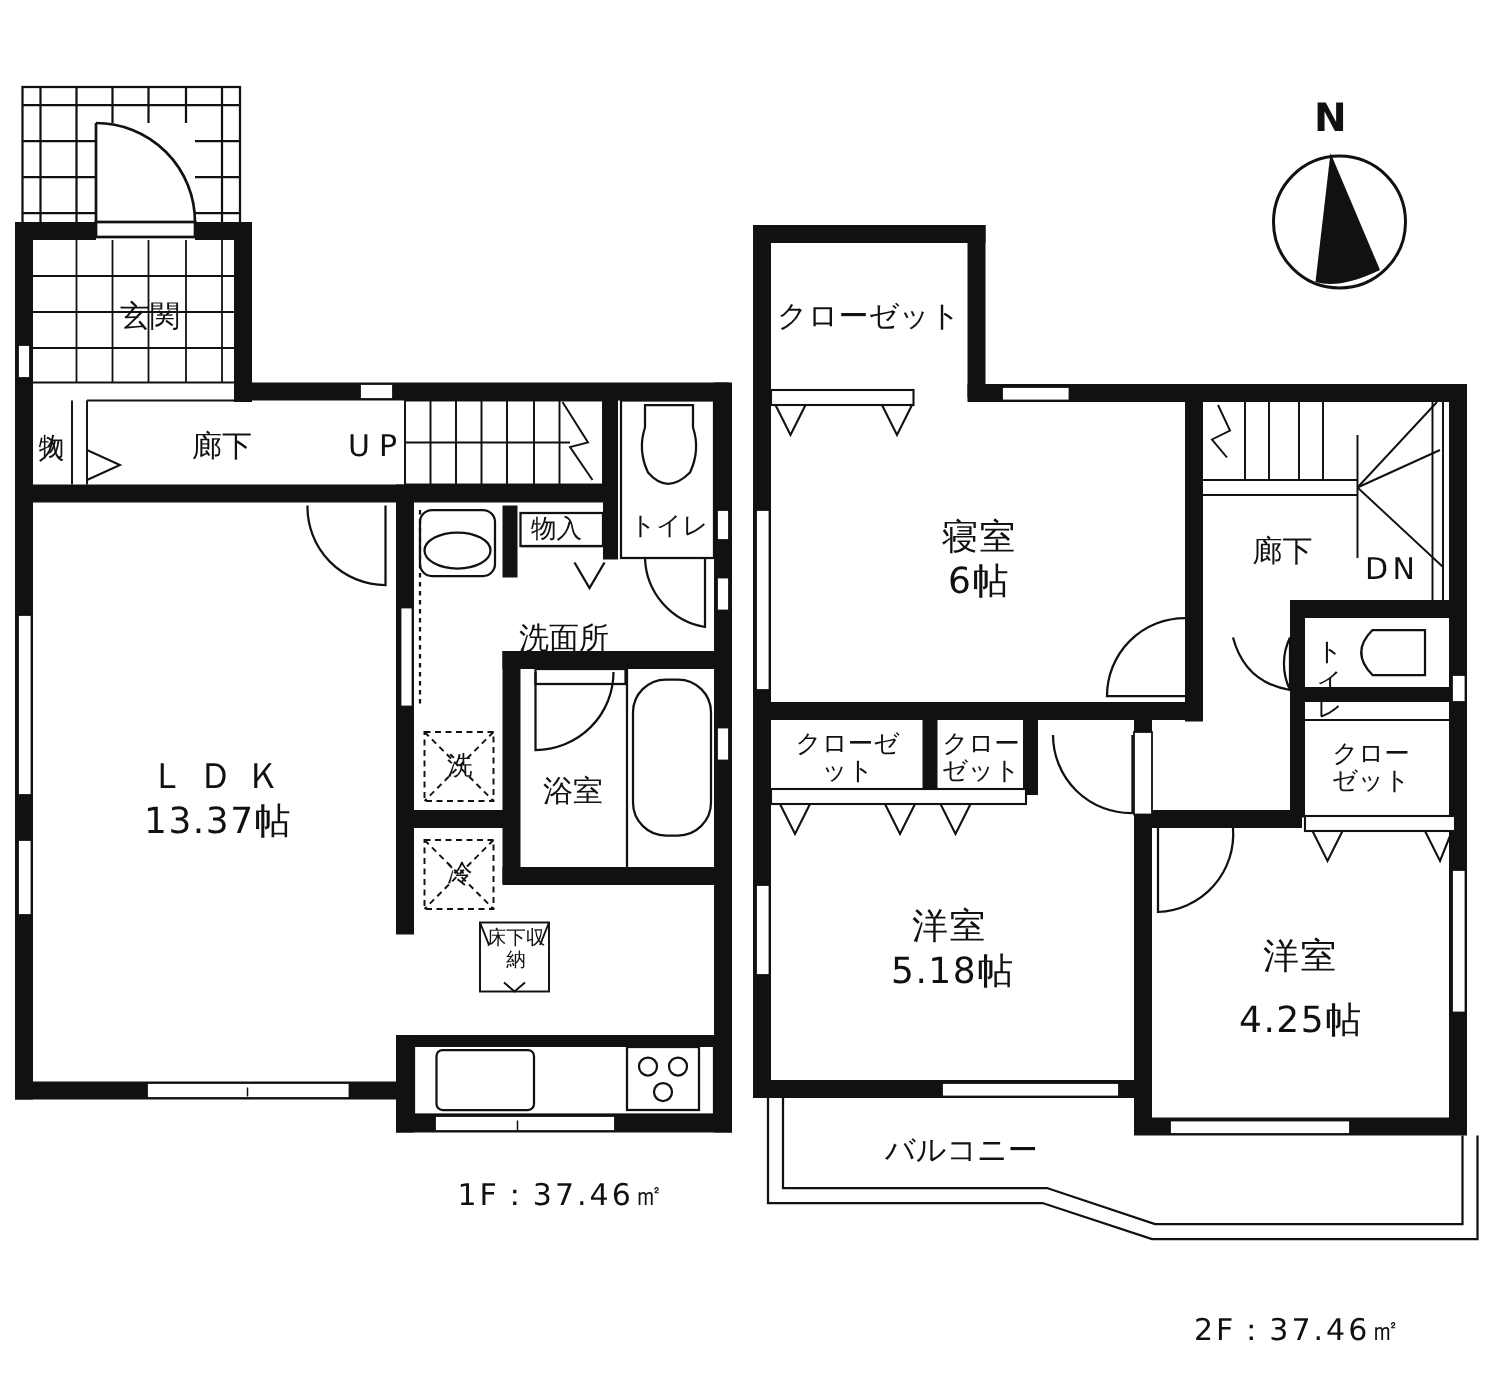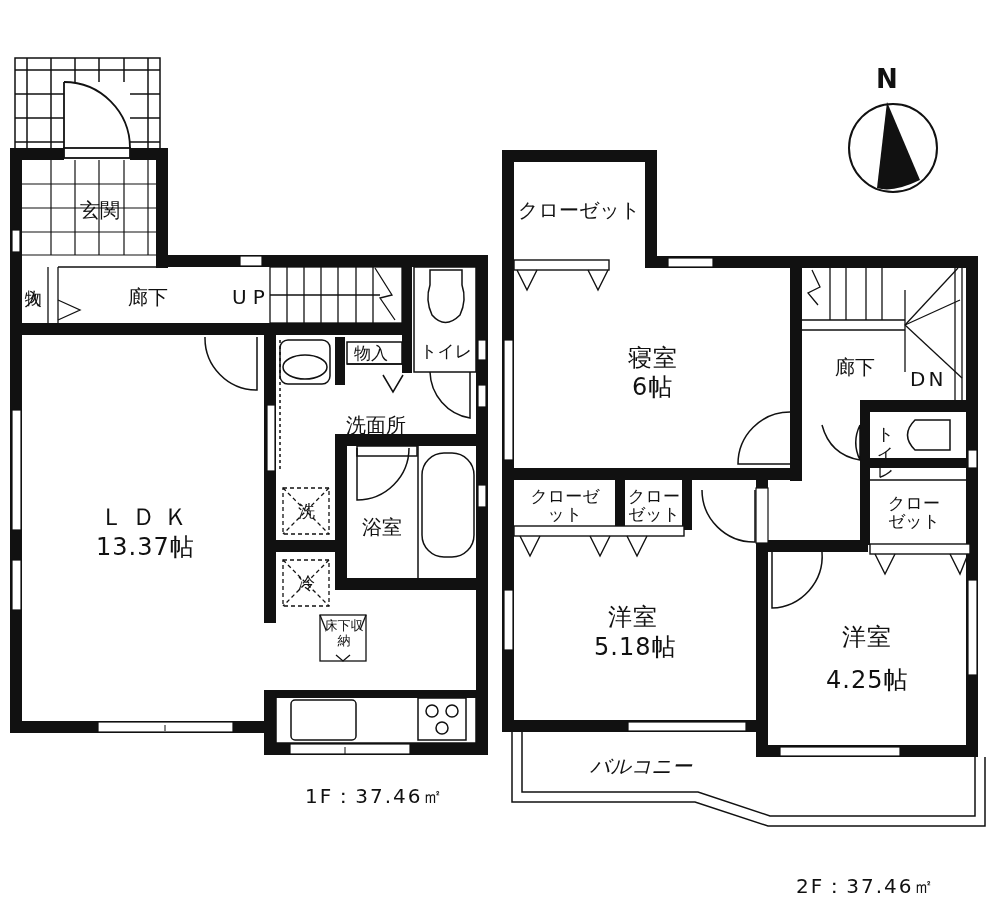--- a/index.html
+++ b/index.html
@@ -274,14 +274,14 @@
 <div class="lbl md" style="left:835px; top:357px;">廊下</div>
 <div class="lbl md" style="left:910px; top:357px; letter-spacing:3px;margin-top:12px;">DN</div>
 <div class="lbl sm vert" style="left:876px; top:415px;">トイレ</div>
 <div class="lbl sm" style="left:530px; top:488px; width:70px; white-space:normal; word-break:break-all;">クローゼット</div>
 <div class="lbl sm" style="left:626px; top:488px; width:56px; white-space:normal; word-break:break-all;">クローゼット</div>
 <div class="lbl sm" style="left:886px; top:495px; width:56px; white-space:normal; word-break:break-all;">クローゼット</div>
 <div class="lbl lg" style="left:608px; top:605px;">洋室</div>
 <div class="lbl lg" style="left:594px; top:635px;">5.18帖</div>
 <div class="lbl lg" style="left:842px; top:625px;">洋室</div>
 <div class="lbl lg" style="left:826px; top:656px;margin-top:12px;">4.25帖</div>
-<div class="lbl md" style="left:590px; top:756px;font-style:italic;">バルコニー</div>
+<div class="lbl md" style="left:590px; top:756px;">バルコニー</div>
 <div class="lbl area" style="left:796px; top:876px;">2F：37.46㎡</div>
 
 </body></html>

